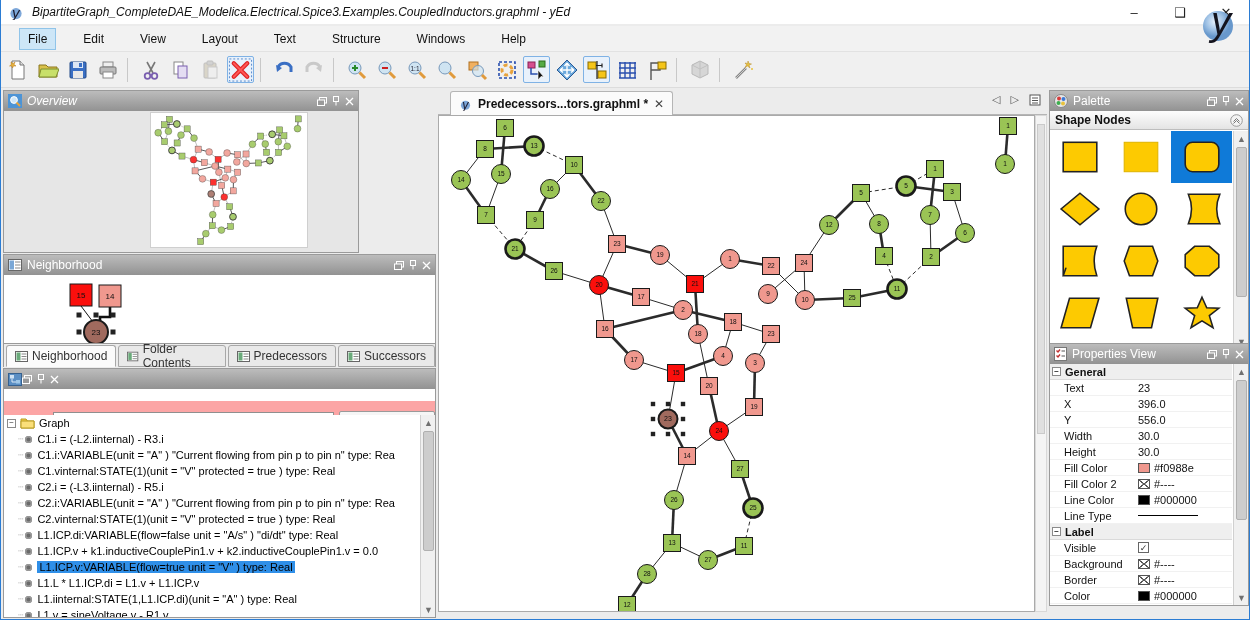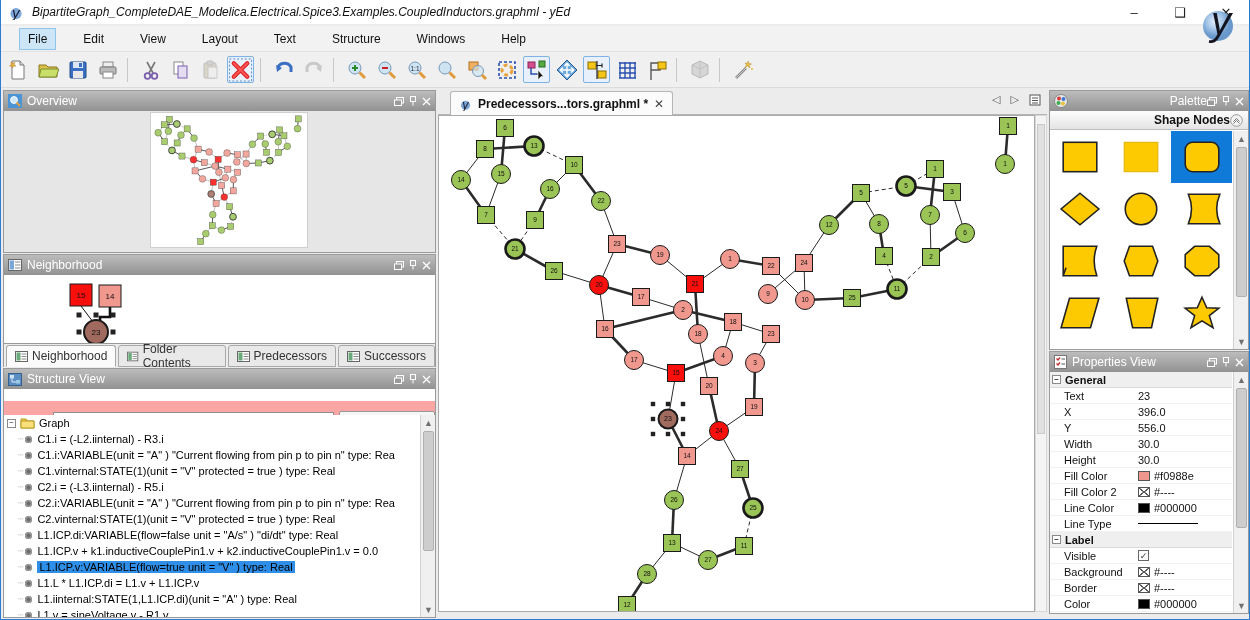--- a/index.html
+++ b/index.html
@@ -284,21 +284,21 @@
         <radialGradient id="ball" cx="40%" cy="35%">
           <stop offset="0%" stop-color="#e8f1fb"></stop>
           <stop offset="60%" stop-color="#9dc0e4"></stop>
           <stop offset="100%" stop-color="#6898cc"></stop>
         </radialGradient>
       </defs>
     <circle cx="21" cy="25" r="15" fill="url(#ball)"></circle>
     <text x="14" y="34" font-size="40" font-style="italic" font-family="DejaVu Serif, serif" fill="#14141e">y</text>
   </svg>
 
-  <div class="panel" style="left:2px; top:90px; width:433px; height:163px;">
+  <div class="panel" style="left:2px; top:90px; width:356px; height:163px;font-style:italic;">
     <div class="ptitle">
       <svg class="mini" width="14" height="14" viewBox="0 0 14 14">
           <rect x="0" y="0" width="14" height="14" fill="#4d94d6"></rect>
           <circle cx="6" cy="6" r="3.4" fill="#cfe6f7" stroke="#fff"></circle>
           <line x1="8.5" y1="8.5" x2="12" y2="12" stroke="#e8a33d" stroke-width="2"></line>
         </svg>
       <span class="ptext">Overview</span>
       <span class="picons">
         <svg class="mini" width="10" height="9" viewBox="0 0 10 9">
             <rect x="2.5" y="0.5" width="7" height="5.5" fill="none" stroke="#fff"></rect>
@@ -656,21 +656,20 @@
   </div>
 
   <div class="panel" style="left:2px; top:368px; width:433px; height:250px;">
     <div class="ptitle">
       <svg class="mini" width="14" height="13" viewBox="0 0 14 13">
           <rect x="0.5" y="0.5" width="13" height="12" fill="#5b8fc4" stroke="#36618f"></rect>
           <rect x="2" y="2" width="4" height="3.5" fill="#cfe2f3"></rect>
           <rect x="8" y="7" width="4" height="3.5" fill="#9ec7e8"></rect>
           <path d="M4 5.5 V9 H8" stroke="#dce9f5" fill="none"></path>
         </svg>
-      <span class="ptext">Structure View</span>
       <span class="picons">
         <svg class="mini" width="10" height="9" viewBox="0 0 10 9">
             <rect x="2.5" y="0.5" width="7" height="5.5" fill="none" stroke="#fff"></rect>
             <rect x="0.5" y="3" width="7" height="5.5" fill="#9a9a9a" stroke="#fff"></rect>
           </svg>
         <svg class="mini" width="8" height="10" viewBox="0 0 8 10">
             <rect x="1.5" y="0.5" width="5" height="5" fill="none" stroke="#fff"></rect>
             <line x1="4" y1="5.5" x2="4" y2="9.5" stroke="#fff"></line>
           </svg>
         <svg class="mini" width="9" height="9" viewBox="0 0 9 9">
@@ -1095,21 +1094,21 @@
         <g>
           <rect x="179.5" y="480.5" width="17" height="17" fill="#9ac455" stroke="#1a1a1a" stroke-width="1"></rect>
           <text x="188" y="491.2" text-anchor="middle" font-size="6.5" fill="#101010">12</text>
         </g>
       </svg>
   </div>
   <div id="canvasScroll">
       <div class="thumb"></div>
     </div>
 
-  <div class="panel" style="left:1048px; top:90px; width:200px; height:260px;text-align:right;">
+  <div class="panel" style="left:1048px; top:90px; width:200px; height:260px;">
     <div class="ptitle">
       <svg class="mini" width="14" height="14" viewBox="0 0 14 14">
           <circle cx="7" cy="7" r="6.5" fill="#e8e8e8" stroke="#888"></circle>
           <circle cx="5" cy="4.5" r="2" fill="#d63c3c"></circle>
           <circle cx="9.5" cy="5" r="2" fill="#3c78d6"></circle>
           <circle cx="4.5" cy="9" r="2" fill="#3cae4e"></circle>
           <circle cx="9" cy="9.5" r="2" fill="#e8c23d"></circle>
         </svg>
       <span class="ptext">Palette</span>
       <span class="picons">
@@ -1212,21 +1211,21 @@
           </div>
         </div>
       <div class="vscroll" style="top:20px;">
         <div class="arrow" style="top:0;">▲</div>
         <div class="thumb" style="top:16px; height:150px;"></div>
         <div class="arrow" style="bottom:0;">▼</div>
       </div>
     </div>
   </div>
 
-  <div class="panel" style="left:1048px; top:351px; width:200px; height:263px;">
+  <div class="panel" style="left:1048px; top:343px; width:200px; height:263px;">
     <div class="ptitle">
       <svg class="mini" width="13" height="14" viewBox="0 0 13 14">
           <rect x="0.5" y="0.5" width="12" height="13" fill="#fff" stroke="#777"></rect>
           <path d="M2.5 3.5 l1.5 1.5 l2 -2.5" stroke="#c03030" fill="none" stroke-width="1.4"></path>
           <path d="M2.5 8.5 l1.5 1.5 l2 -2.5" stroke="#c03030" fill="none" stroke-width="1.4"></path>
           <line x1="7.5" y1="4" x2="11" y2="4" stroke="#555"></line>
           <line x1="7.5" y1="9" x2="11" y2="9" stroke="#555"></line>
         </svg>
       <span class="ptext">Properties View</span>
       <span class="picons">

